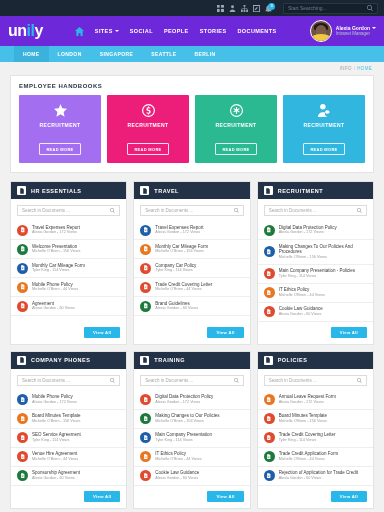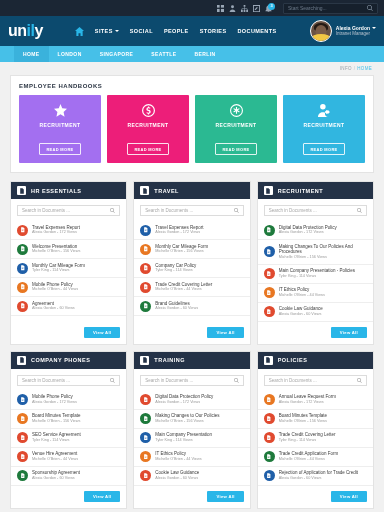--- a/index.html
+++ b/index.html
@@ -33,21 +33,21 @@
   }
   .searchbox input {
     flex: 1; background: transparent; border: 0; outline: 0;
     color: #7e8c9c; font-size: 5px; font-family: "Liberation Sans", sans-serif;
   }
   .searchbox input::placeholder { color: #6d7b8b; }
   .search-ico { width: 6px; height: 6px; fill: #8b99a8; }
 
   
   .mainnav {
-    height: 30px; background: #0c4a6e;
+    height: 30px; background: #6d28d9;
     display: flex; align-items: center; padding: 0 8px;
   }
   .logo { font-size: 16px; font-weight: bold; letter-spacing: -0.5px; color: #fff; line-height: 1; }
   .logo .accent { color: #29b6e8; }
   .navlinks { display: flex; align-items: center; gap: 11px; margin-left: 32px; }
   .home-ico { width: 9px; height: 9px; fill: #29b6e8; }
   .navlink {
     color: #fff; font-size: 5.5px; font-weight: bold;
     letter-spacing: 0.4px; display: flex; align-items: center; gap: 2px;
     cursor: pointer;

